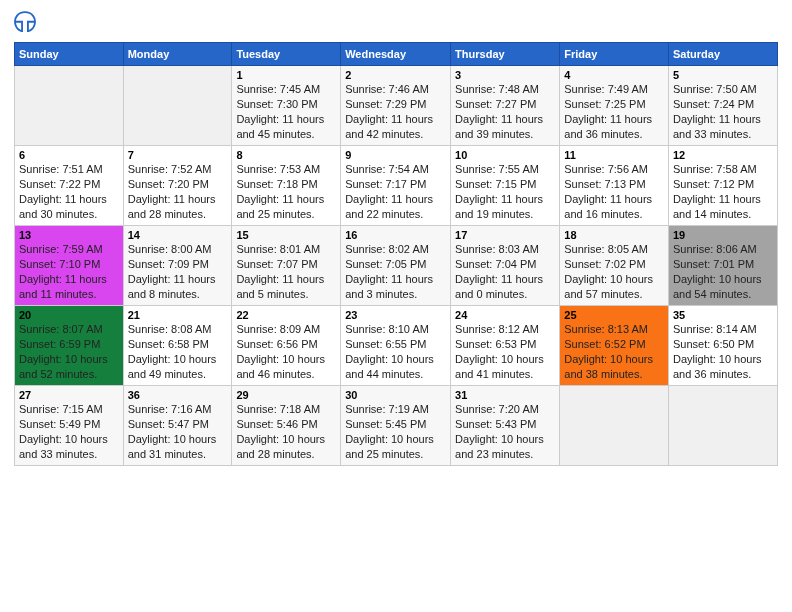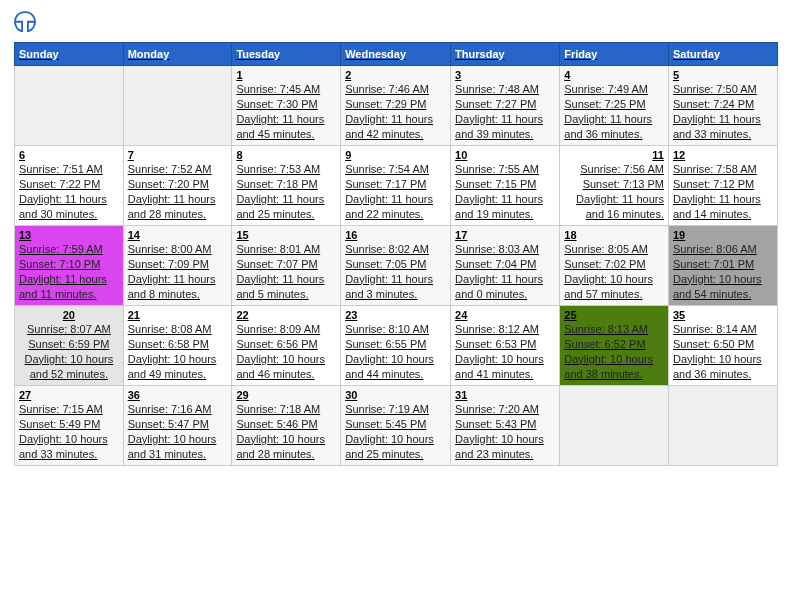--- a/index.html
+++ b/index.html
@@ -47,21 +47,20 @@
       line-height: 1.1;
     }
     .subtitle {
       font-size: 14px;
       color: #444;
     }
     .calendar-table {
       width: 100%;
       border-collapse: collapse;
       font-size: 9.5px;
-      text-decoration: underline;
     }
     .calendar-table thead tr th {
       background: #2566c8;
       color: #fff;
       padding: 5px 4px;
       text-align: left;
       font-size: 11px;
       font-weight: bold;
       border: 1px solid #1a4fa0;
     }
@@ -140,39 +139,39 @@
           <td style="background: rgb(247, 247, 247);"><span class="day-num">3</span><span class="day-info">Sunrise: 7:48 AM<br>Sunset: 7:27 PM<br>Daylight: 11 hours and 39 minutes.</span></td>
           <td style="background: rgb(247, 247, 247);"><span class="day-num">4</span><span class="day-info">Sunrise: 7:49 AM<br>Sunset: 7:25 PM<br>Daylight: 11 hours and 36 minutes.</span></td>
           <td style="background: rgb(247, 247, 247);"><span class="day-num">5</span><span class="day-info">Sunrise: 7:50 AM<br>Sunset: 7:24 PM<br>Daylight: 11 hours and 33 minutes.</span></td>
         </tr>
         <tr>
           <td style="background: rgb(255, 255, 255);"><span class="day-num">6</span><span class="day-info">Sunrise: 7:51 AM<br>Sunset: 7:22 PM<br>Daylight: 11 hours and 30 minutes.</span></td>
           <td style="background: rgb(255, 255, 255);"><span class="day-num">7</span><span class="day-info">Sunrise: 7:52 AM<br>Sunset: 7:20 PM<br>Daylight: 11 hours and 28 minutes.</span></td>
           <td style="background: rgb(255, 255, 255);"><span class="day-num">8</span><span class="day-info">Sunrise: 7:53 AM<br>Sunset: 7:18 PM<br>Daylight: 11 hours and 25 minutes.</span></td>
           <td style="background: rgb(255, 255, 255);"><span class="day-num">9</span><span class="day-info">Sunrise: 7:54 AM<br>Sunset: 7:17 PM<br>Daylight: 11 hours and 22 minutes.</span></td>
           <td style="background: rgb(255, 255, 255);"><span class="day-num">10</span><span class="day-info">Sunrise: 7:55 AM<br>Sunset: 7:15 PM<br>Daylight: 11 hours and 19 minutes.</span></td>
-          <td style="background: rgb(255, 255, 255); text-align: right;"><span class="day-num">11</span><span class="day-info">Sunrise: 7:56 AM<br>Sunset: 7:13 PM<br>Daylight: 11 hours and 16 minutes.</span></td>
+          <td style="background: rgb(255, 255, 255);"><span class="day-num">11</span><span class="day-info">Sunrise: 7:56 AM<br>Sunset: 7:13 PM<br>Daylight: 11 hours and 16 minutes.</span></td>
           <td style="background: rgb(255, 255, 255);"><span class="day-num">12</span><span class="day-info">Sunrise: 7:58 AM<br>Sunset: 7:12 PM<br>Daylight: 11 hours and 14 minutes.</span></td>
         </tr>
         <tr>
           <td style="background: #d946ef;"><span class="day-num">13</span><span class="day-info">Sunrise: 7:59 AM<br>Sunset: 7:10 PM<br>Daylight: 11 hours and 11 minutes.</span></td>
           <td style="background: rgb(247, 247, 247);"><span class="day-num">14</span><span class="day-info">Sunrise: 8:00 AM<br>Sunset: 7:09 PM<br>Daylight: 11 hours and 8 minutes.</span></td>
           <td style="background: rgb(247, 247, 247);"><span class="day-num">15</span><span class="day-info">Sunrise: 8:01 AM<br>Sunset: 7:07 PM<br>Daylight: 11 hours and 5 minutes.</span></td>
           <td style="background: rgb(247, 247, 247);"><span class="day-num">16</span><span class="day-info">Sunrise: 8:02 AM<br>Sunset: 7:05 PM<br>Daylight: 11 hours and 3 minutes.</span></td>
           <td style="background: rgb(247, 247, 247); margin-top: 20px;"><span class="day-num">17</span><span class="day-info">Sunrise: 8:03 AM<br>Sunset: 7:04 PM<br>Daylight: 11 hours and 0 minutes.</span></td>
           <td style="background: rgb(247, 247, 247);"><span class="day-num">18</span><span class="day-info">Sunrise: 8:05 AM<br>Sunset: 7:02 PM<br>Daylight: 10 hours and 57 minutes.</span></td>
           <td style="background: #a3a3a3;"><span class="day-num">19</span><span class="day-info">Sunrise: 8:06 AM<br>Sunset: 7:01 PM<br>Daylight: 10 hours and 54 minutes.</span></td>
         </tr>
         <tr>
-          <td style="background: #e5e5e5; text-align: center;"><span class="day-num">20</span><span class="day-info">Sunrise: 8:07 AM<br>Sunset: 6:59 PM<br>Daylight: 10 hours and 52 minutes.</span></td>
+          <td style="background: #15803d;"><span class="day-num">20</span><span class="day-info">Sunrise: 8:07 AM<br>Sunset: 6:59 PM<br>Daylight: 10 hours and 52 minutes.</span></td>
           <td style="background: rgb(255, 255, 255);"><span class="day-num">21</span><span class="day-info">Sunrise: 8:08 AM<br>Sunset: 6:58 PM<br>Daylight: 10 hours and 49 minutes.</span></td>
           <td style="background: rgb(255, 255, 255);"><span class="day-num">22</span><span class="day-info">Sunrise: 8:09 AM<br>Sunset: 6:56 PM<br>Daylight: 10 hours and 46 minutes.</span></td>
           <td style="background: rgb(255, 255, 255);"><span class="day-num">23</span><span class="day-info">Sunrise: 8:10 AM<br>Sunset: 6:55 PM<br>Daylight: 10 hours and 44 minutes.</span></td>
           <td style="background: rgb(255, 255, 255);"><span class="day-num">24</span><span class="day-info">Sunrise: 8:12 AM<br>Sunset: 6:53 PM<br>Daylight: 10 hours and 41 minutes.</span></td>
-          <td style="background: #4d7c0f;"><span class="day-num">25</span><span class="day-info">Sunrise: 8:13 AM<br>Sunset: 6:52 PM<br>Daylight: 10 hours and 38 minutes.</span></td>
+          <td style="background: #f97316;"><span class="day-num">25</span><span class="day-info">Sunrise: 8:13 AM<br>Sunset: 6:52 PM<br>Daylight: 10 hours and 38 minutes.</span></td>
           <td style="background: rgb(255, 255, 255);"><span class="day-num">35</span><span class="day-info">Sunrise: 8:14 AM<br>Sunset: 6:50 PM<br>Daylight: 10 hours and 36 minutes.</span></td>
         </tr>
         <tr>
           <td style="background: rgb(247, 247, 247);"><span class="day-num">27</span><span class="day-info">Sunrise: 7:15 AM<br>Sunset: 5:49 PM<br>Daylight: 10 hours and 33 minutes.</span></td>
           <td style="background: rgb(247, 247, 247);"><span class="day-num">36</span><span class="day-info">Sunrise: 7:16 AM<br>Sunset: 5:47 PM<br>Daylight: 10 hours and 31 minutes.</span></td>
           <td style="background: rgb(247, 247, 247);"><span class="day-num">29</span><span class="day-info">Sunrise: 7:18 AM<br>Sunset: 5:46 PM<br>Daylight: 10 hours and 28 minutes.</span></td>
           <td style="background: rgb(247, 247, 247);"><span class="day-num">30</span><span class="day-info">Sunrise: 7:19 AM<br>Sunset: 5:45 PM<br>Daylight: 10 hours and 25 minutes.</span></td>
           <td style="background: rgb(247, 247, 247); margin-top: 12px;"><span class="day-num">31</span><span class="day-info">Sunrise: 7:20 AM<br>Sunset: 5:43 PM<br>Daylight: 10 hours and 23 minutes.</span></td>
           <td class="empty-cell"></td>
           <td class="empty-cell"></td>

